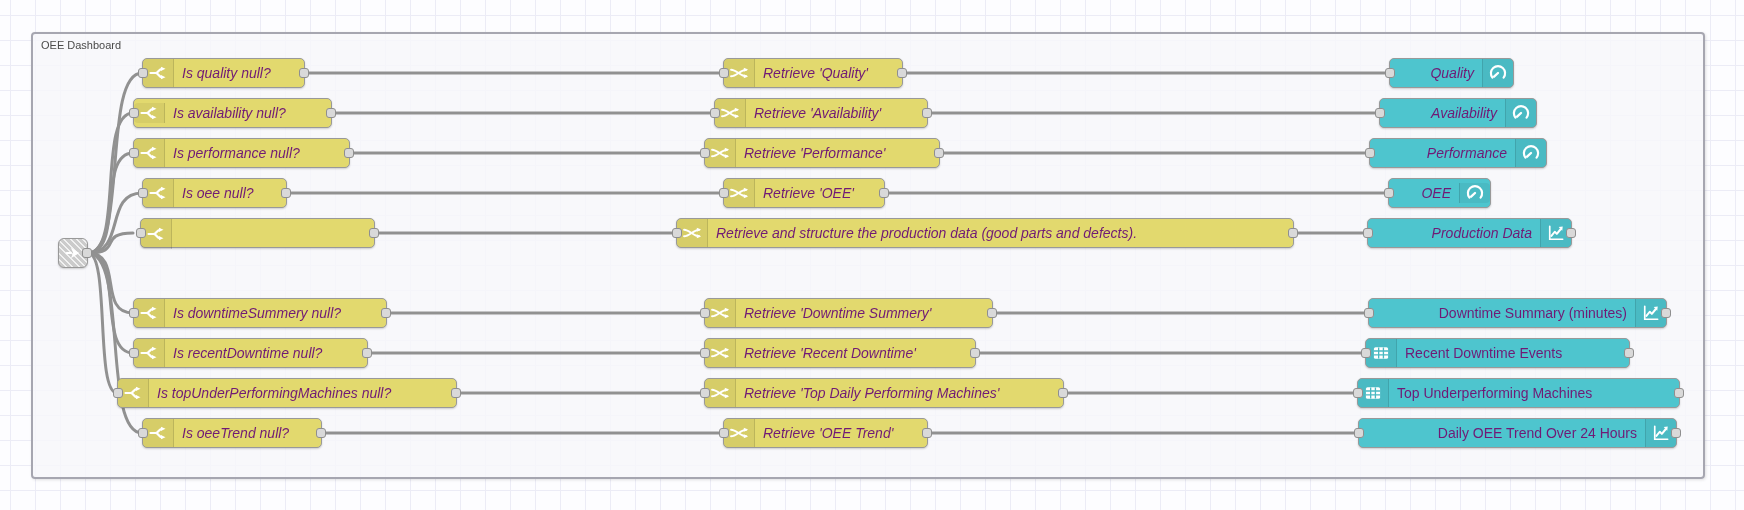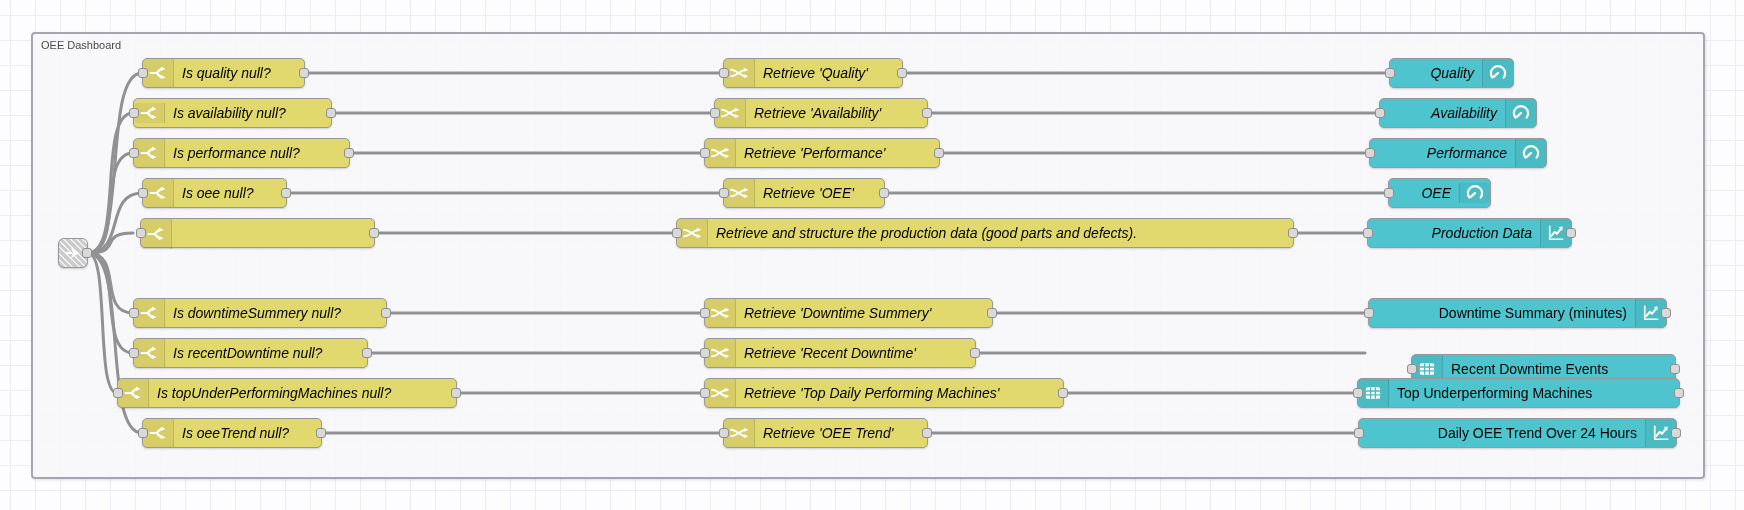--- a/index.html
+++ b/index.html
@@ -42,21 +42,21 @@
     align-items:center; justify-content:center; display:flex;
   }
   .cell{
     flex:0 0 30px; width:30px; display:flex; align-items:center; justify-content:center;
     background:rgba(0,0,0,0.05);
   }
   .cell.icon-left{border-right:1px solid rgba(0,0,0,0.12); border-radius:4px 0 0 4px;}
   .cell.icon-right{border-left:1px solid rgba(0,0,0,0.12); border-radius:0 4px 4px 0;}
   .label{
     flex:1 1 auto; display:flex; align-items:center;
-    font-size:14px; color:#000000; padding:0 8px; white-space:nowrap; overflow:hidden;
+    font-size:14px; color:#701a75; padding:0 8px; white-space:nowrap; overflow:hidden;
   }
   .label.right{justify-content:flex-end;}
   .italic{font-style:italic;}
   .port{
     position:absolute; width:10px; height:10px; box-sizing:border-box;
     background:#d9d9d9; border:1px solid #8f8f8f; border-radius:3px;
     top:50%; margin-top:-5px; z-index:4;
   }
   .port.in{left:-5px;}
   .port.out{right:-5px;}
@@ -380,21 +380,21 @@
   <div class="node teal" style="left:1368px; top:298px; width:299px;">
     <span class="port in"></span>
     <span class="label right">Downtime Summary (minutes)</span>
     <span class="cell icon-right">
         <svg class="ic" viewBox="0 0 24 24">
           <use href="#ic-chart"></use>
         </svg>
       </span>
     <span class="port out"></span>
   </div>
-  <div class="node teal" style="left:1411px; top:338px; width:265px;margin-top:16px;">
+  <div class="node teal" style="left:1365px; top:338px; width:265px;">
     <span class="port in"></span>
     <span class="cell icon-left">
         <svg class="ic" viewBox="0 0 24 24">
           <use href="#ic-table"></use>
         </svg>
       </span>
     <span class="label">Recent Downtime Events</span>
     <span class="port out"></span>
   </div>
   <div class="node teal" style="left:1357px; top:378px; width:323px;">

